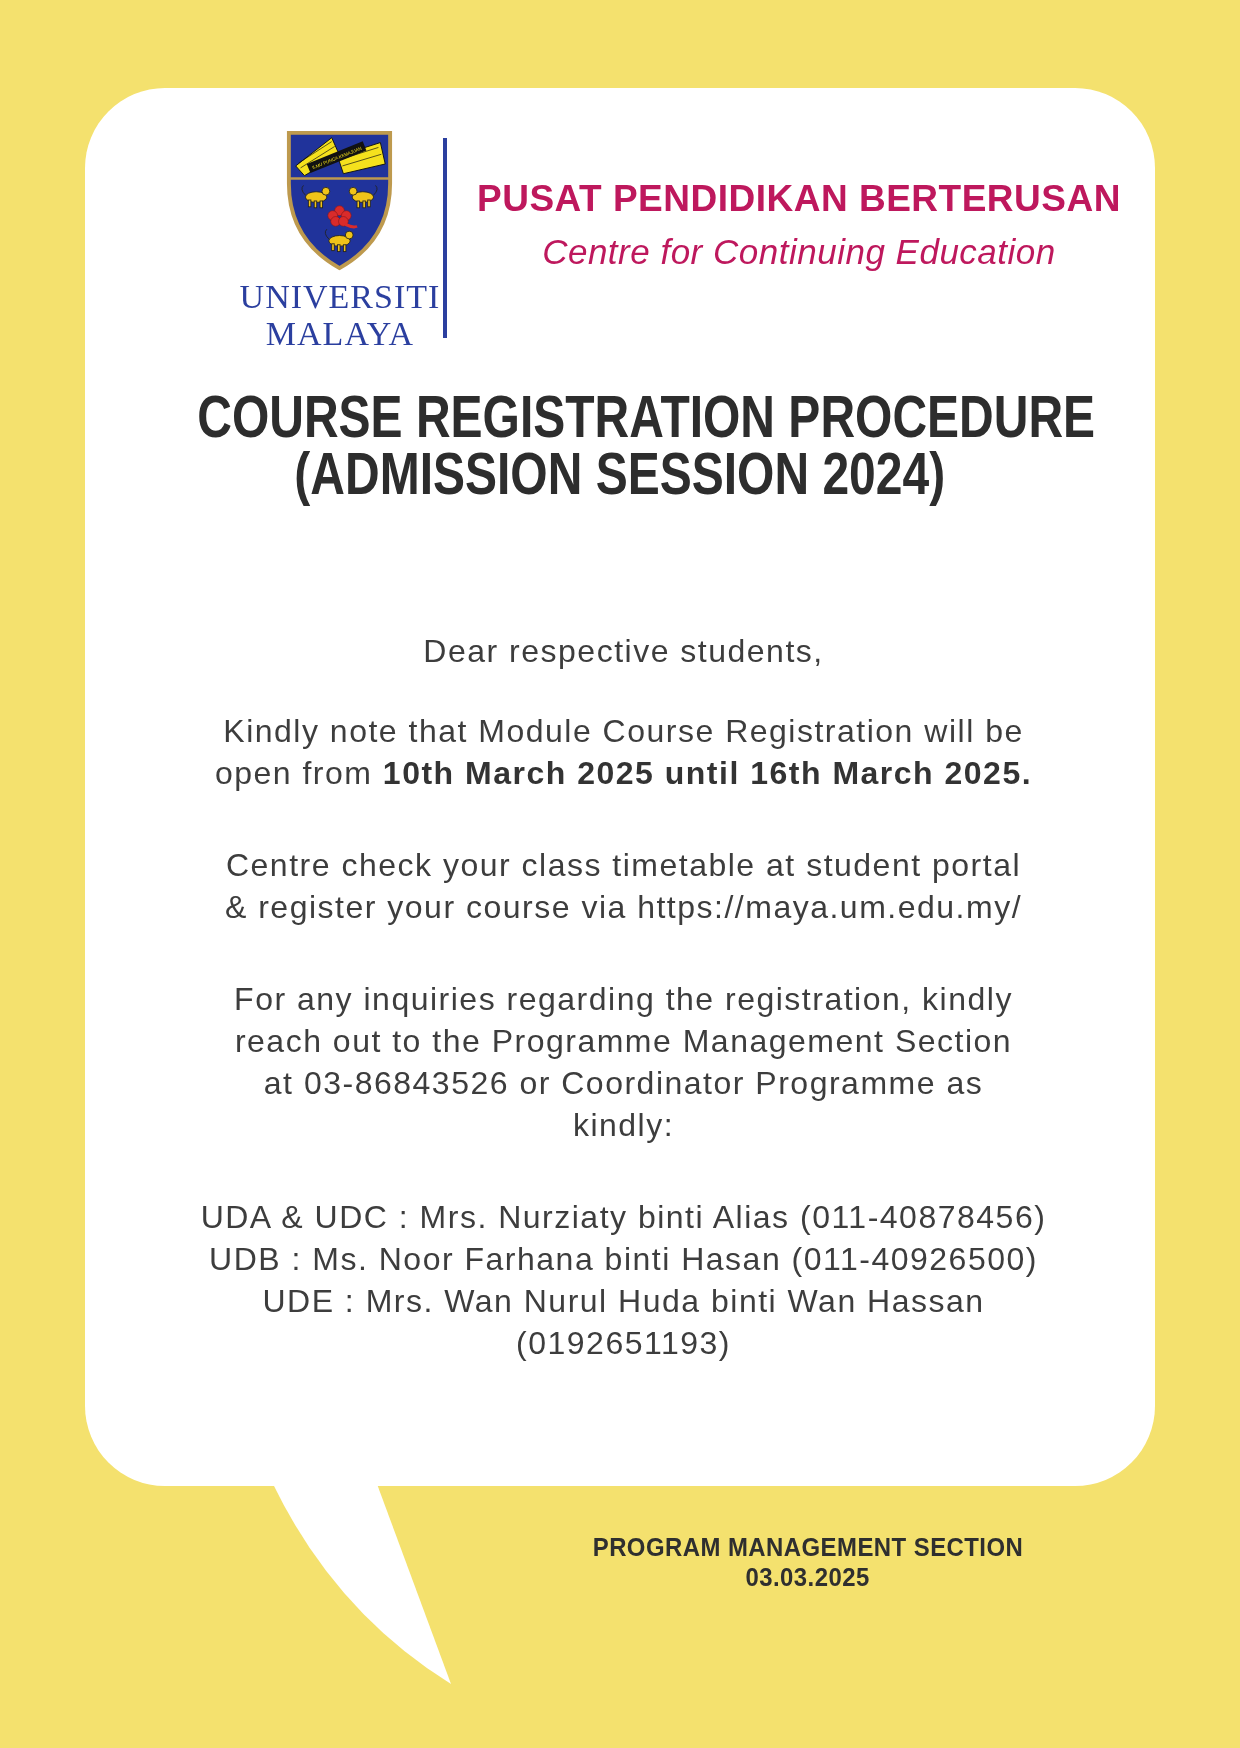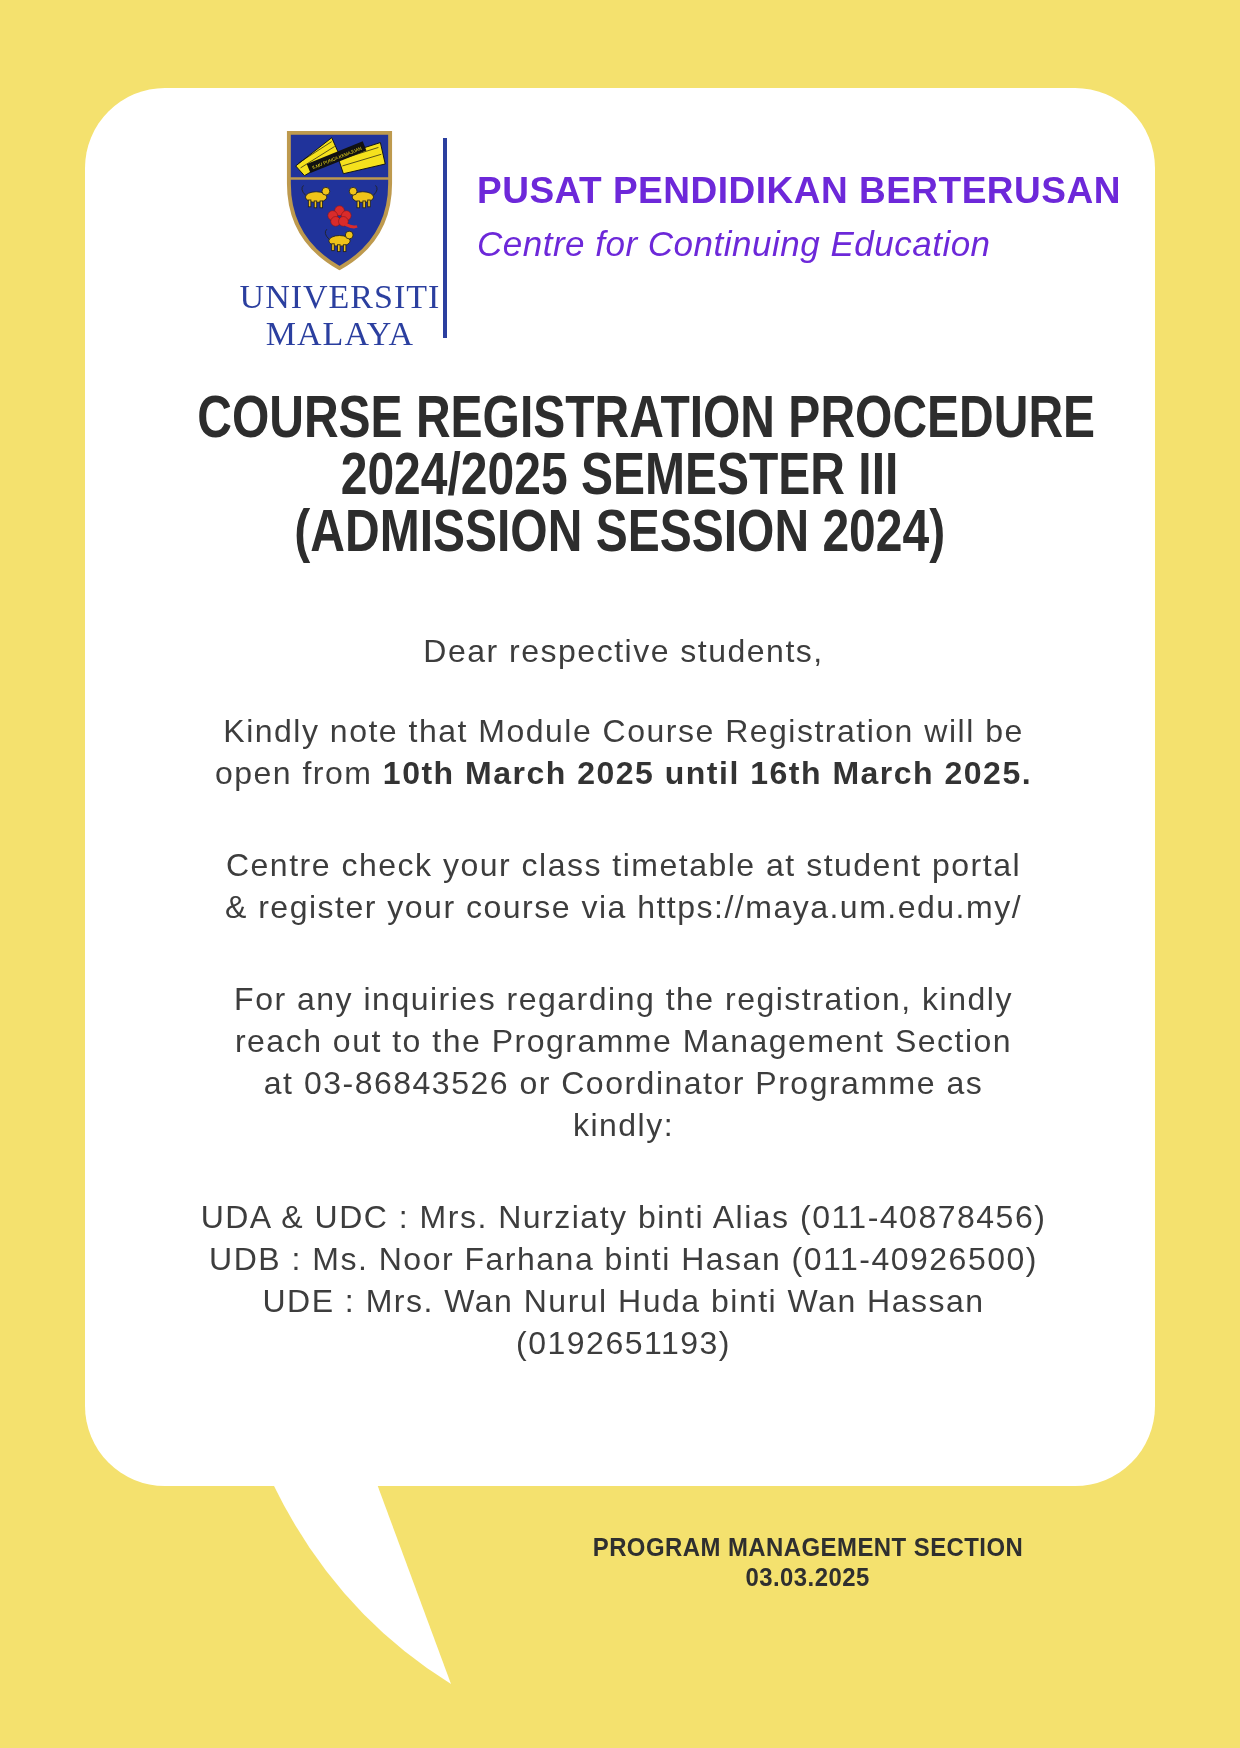--- a/index.html
+++ b/index.html
@@ -47,23 +47,24 @@
     letter-spacing: 1px;
   }
   .divider {
     position: absolute;
     left: 443px; top: 138px;
     width: 4px; height: 200px;
     background: #2B3F9F;
   }
   .dept {
     position: absolute;
-    left: 477px; top: 170px;
-    color: #6d28d9;
+    left: 477px; top: 178px;
+    color: #be185d;
     white-space: nowrap;
+    text-align: center;
   }
   .dept .dept-name {
     font-size: 37px;
     font-weight: bold;
     letter-spacing: 0.5px;
   }
   .dept .dept-sub {
     font-size: 35px;
     font-style: italic;
     margin-top: 12px;
@@ -199,21 +200,20 @@
 
   <div class="divider"></div>
 
   <div class="dept">
     <div class="dept-name">PUSAT PENDIDIKAN BERTERUSAN</div>
     <div class="dept-sub">Centre for Continuing Education</div>
   </div>
 
   <div class="title-block">
     <div class="title-line"><span>COURSE REGISTRATION PROCEDURE</span></div>
-    <div class="title-line"><span>2024/2025 SEMESTER III</span></div>
     <div class="title-line"><span>(ADMISSION SESSION 2024)</span></div>
   </div>
 
   <div class="body-block">
     <div class="greeting">Dear respective students,</div>
 
     <div class="para">
       <div>Kindly note that Module Course Registration will be</div>
       <div><span>open from </span><b>10th March 2025 until 16th March 2025.</b></div>
     </div>

